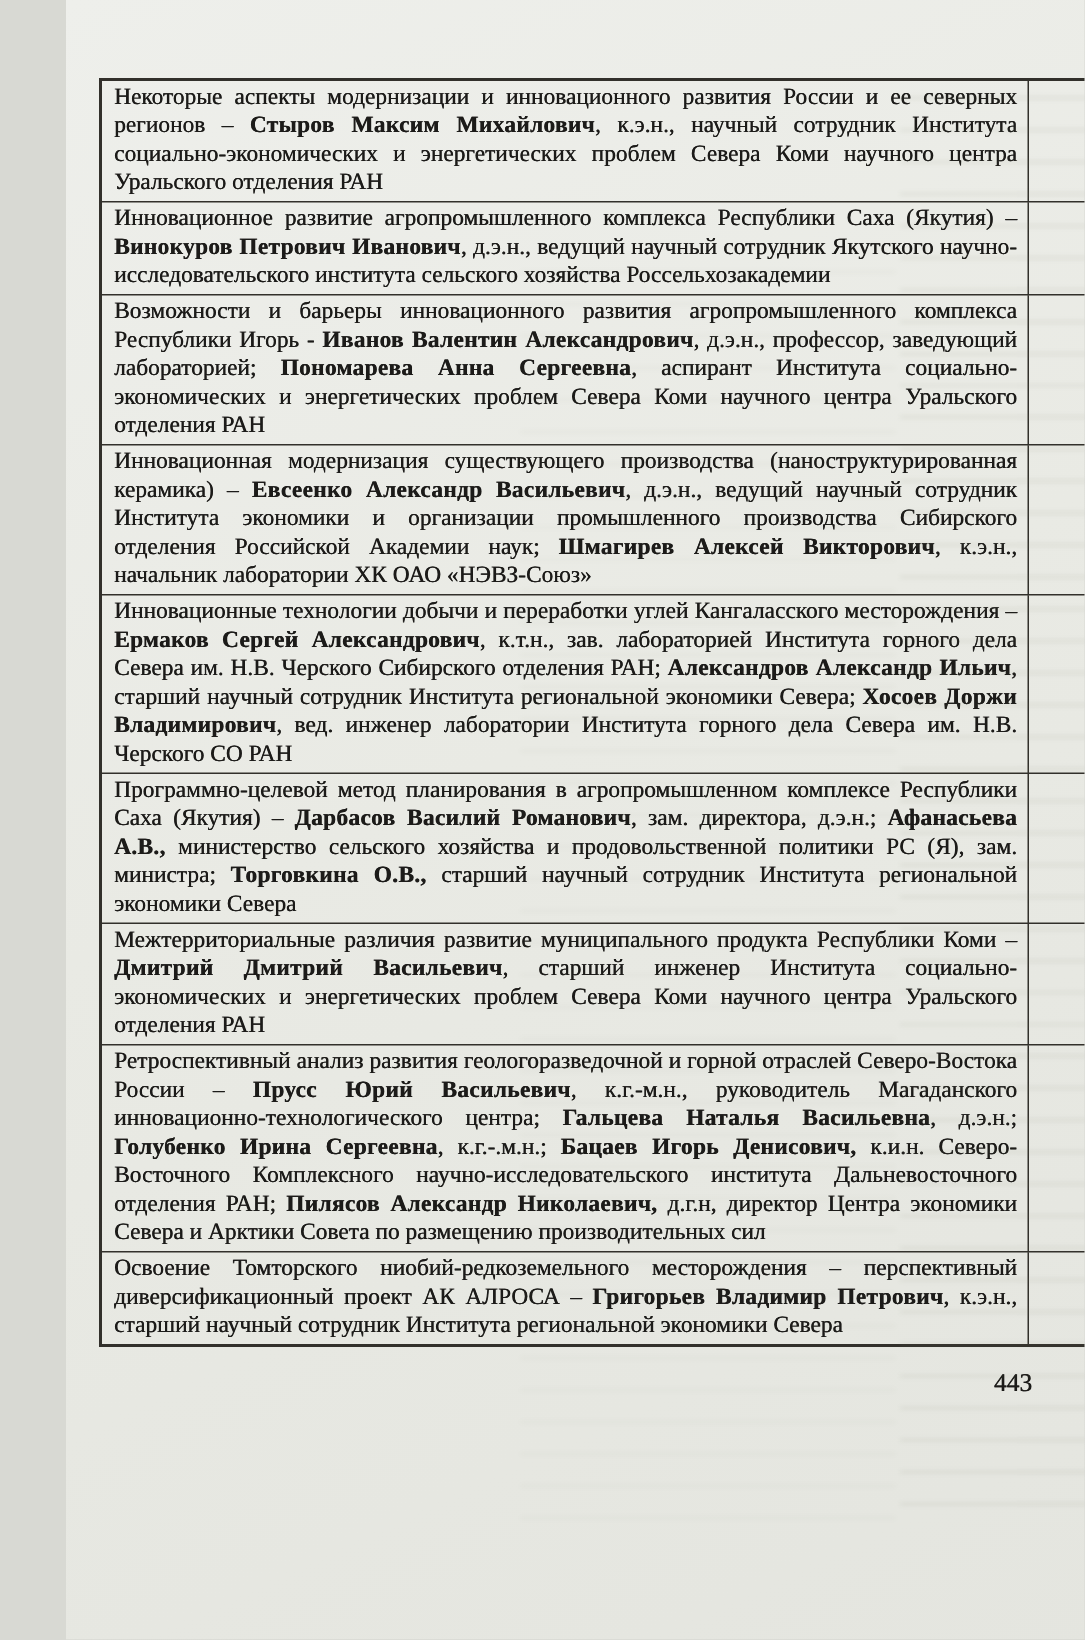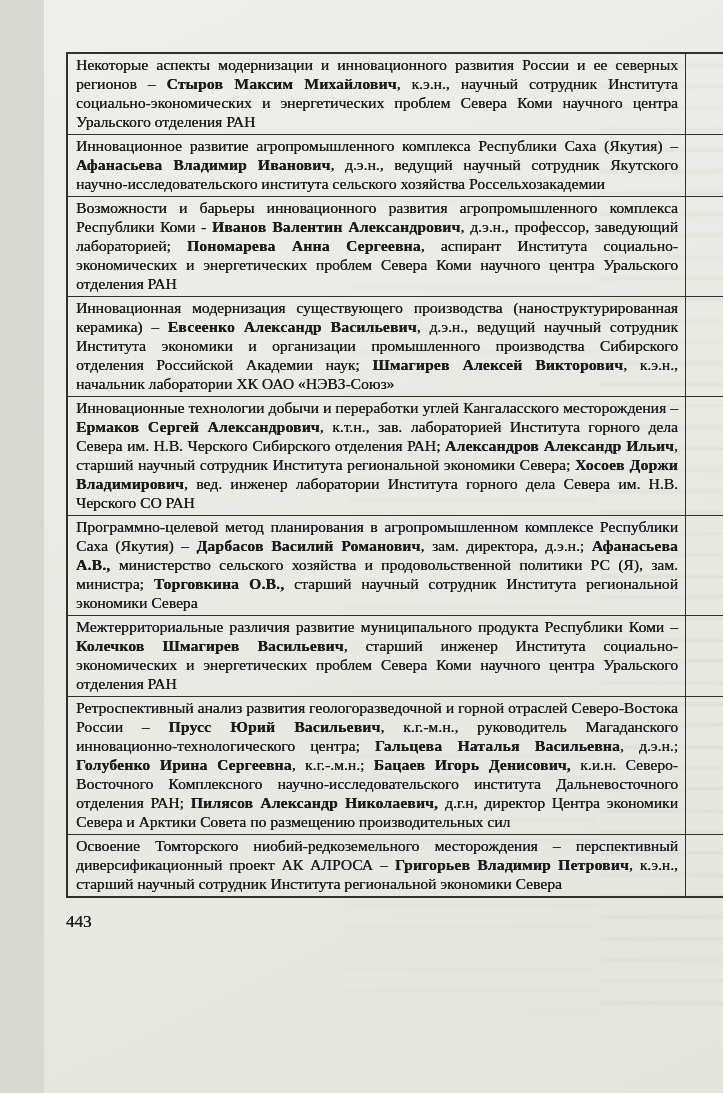--- a/index.html
+++ b/index.html
@@ -61,60 +61,60 @@
     width: 59px;
     text-align: right;
     font-size: 14px;
     line-height: 19px;
     padding-top: 2px;
     text-shadow: 0.25px 0 0 currentColor;
   }
   .footer {
     margin: 14px 0 0 22px;
     width: 622px;
-    text-align: left;
+    text-align: right;
     font-size: 17px;
     text-shadow: 0.25px 0 0 currentColor;
   }
 </style>
 </head>
 <body>
 
 <div class="page">
   <div class="bleed strip-right"></div>
   <div class="bleed strip-mid"></div>
 
   <table class="toc">
     <tbody id="toc-body">
         <tr>
           <td class="entry"><span>Некоторые аспекты модернизации и инновационного развития России и ее северных регионов – </span><b>Стыров Максим Михайлович</b><span>, к.э.н., научный сотрудник Института социально-экономических и энергетических проблем Севера Коми научного центра Уральского отделения РАН</span></td>
           <td class="pagenum">282</td>
         </tr>
         <tr>
-          <td class="entry"><span>Инновационное развитие агропромышленного комплекса Республики Саха (Якутия) – </span><b>Афанасьева Владимир Иванович</b><span>, д.э.н., ведущий научный сотрудник Якутского научно-исследовательского института сельского хозяйства Россельхозакадемии</span></td>
+          <td class="entry"><span>Инновационное развитие агропромышленного комплекса Республики Саха (Якутия) – </span><b>Винокуров Петрович Иванович</b><span>, д.э.н., ведущий научный сотрудник Якутского научно-исследовательского института сельского хозяйства Россельхозакадемии</span></td>
           <td class="pagenum">287</td>
         </tr>
         <tr>
-          <td class="entry"><span>Возможности и барьеры инновационного развития агропромышленного комплекса Республики Коми - </span><b>Иванов Валентин Александрович</b><span>, д.э.н., профессор, заведующий лабораторией; </span><b>Пономарева Анна Сергеевна</b><span>, аспирант Института социально-экономических и энергетических проблем Севера Коми научного центра Уральского отделения РАН</span></td>
+          <td class="entry"><span>Возможности и барьеры инновационного развития агропромышленного комплекса Республики Игорь - </span><b>Иванов Валентин Александрович</b><span>, д.э.н., профессор, заведующий лабораторией; </span><b>Пономарева Анна Сергеевна</b><span>, аспирант Института социально-экономических и энергетических проблем Севера Коми научного центра Уральского отделения РАН</span></td>
           <td class="pagenum">546</td>
         </tr>
         <tr>
           <td class="entry"><span>Инновационная модернизация существующего производства (наноструктурированная керамика) – </span><b>Евсеенко Александр Васильевич</b><span>, д.э.н., ведущий научный сотрудник Института экономики и организации промышленного производства Сибирского отделения Российской Академии наук; </span><b>Шмагирев Алексей Викторович</b><span>, к.э.н., начальник лаборатории ХК ОАО «НЭВЗ-Союз»</span></td>
           <td class="pagenum">487</td>
         </tr>
         <tr>
           <td class="entry"><span>Инновационные технологии добычи и переработки углей Кангаласского месторождения – </span><b>Ермаков Сергей Александрович</b><span>, к.т.н., зав. лабораторией Института горного дела Севера им. Н.В. Черского Сибирского отделения РАН; </span><b>Александров Александр Ильич</b><span>, старший научный сотрудник Института региональной экономики Севера; </span><b>Хосоев Доржи Владимирович</b><span>, вед. инженер лаборатории Института горного дела Севера им. Н.В. Черского СО РАН</span></td>
           <td class="pagenum">526</td>
         </tr>
         <tr>
           <td class="entry"><span>Программно-целевой метод планирования в агропромышленном комплексе Республики Саха (Якутия) – </span><b>Дарбасов Василий Романович</b><span>, зам. директора, д.э.н.; </span><b>Афанасьева А.В.,</b><span> министерство сельского хозяйства и продовольственной политики РС (Я), зам. министра; </span><b>Торговкина О.В.,</b><span> старший научный сотрудник Института региональной экономики Севера</span></td>
           <td class="pagenum">307</td>
         </tr>
         <tr>
-          <td class="entry"><span>Межтерриториальные различия развитие муниципального продукта Республики Коми – </span><b>Колечков Шмагирев Васильевич</b><span>, старший инженер Института социально-экономических и энергетических проблем Севера Коми научного центра Уральского отделения РАН</span></td>
+          <td class="entry"><span>Межтерриториальные различия развитие муниципального продукта Республики Коми – </span><b>Дмитрий Дмитрий Васильевич</b><span>, старший инженер Института социально-экономических и энергетических проблем Севера Коми научного центра Уральского отделения РАН</span></td>
           <td class="pagenum">312</td>
         </tr>
         <tr>
           <td class="entry"><span>Ретроспективный анализ развития геологоразведочной и горной отраслей Северо-Востока России – </span><b>Прусс Юрий Васильевич</b><span>, к.г.-м.н., руководитель Магаданского инновационно-технологического центра; </span><b>Гальцева Наталья Васильевна</b><span>, д.э.н.; </span><b>Голубенко Ирина Сергеевна</b><span>, к.г.-.м.н.; </span><b>Бацаев Игорь Денисович,</b><span> к.и.н. Северо-Восточного Комплексного научно-исследовательского института Дальневосточного отделения РАН; </span><b>Пилясов Александр Николаевич,</b><span> д.г.н, директор Центра экономики Севера и Арктики Совета по размещению производительных сил</span></td>
           <td class="pagenum">319</td>
         </tr>
         <tr>
           <td class="entry"><span>Освоение Томторского ниобий-редкоземельного месторождения – перспективный диверсификационный проект АК АЛРОСА – </span><b>Григорьев Владимир Петрович</b><span>, к.э.н., старший научный сотрудник Института региональной экономики Севера</span></td>
           <td class="pagenum">328</td>
         </tr>

